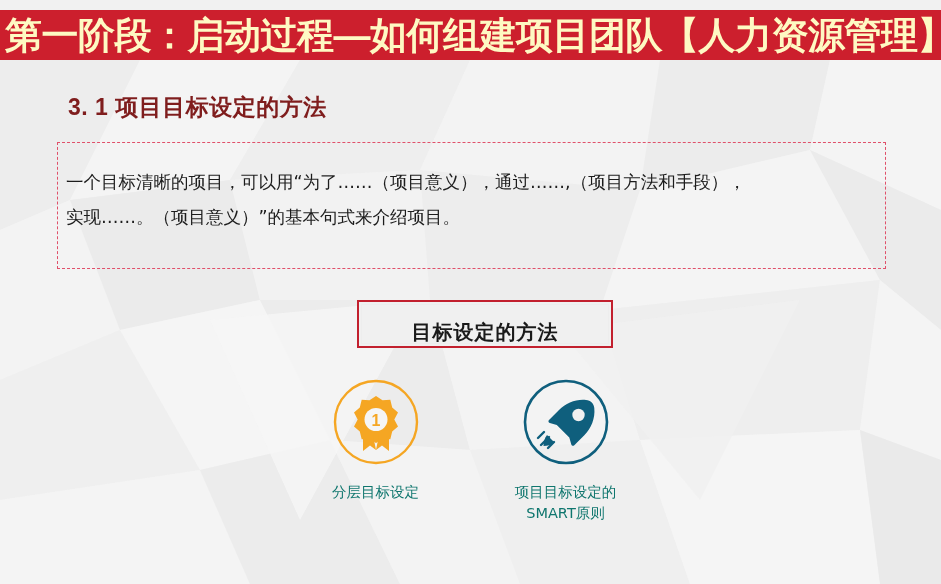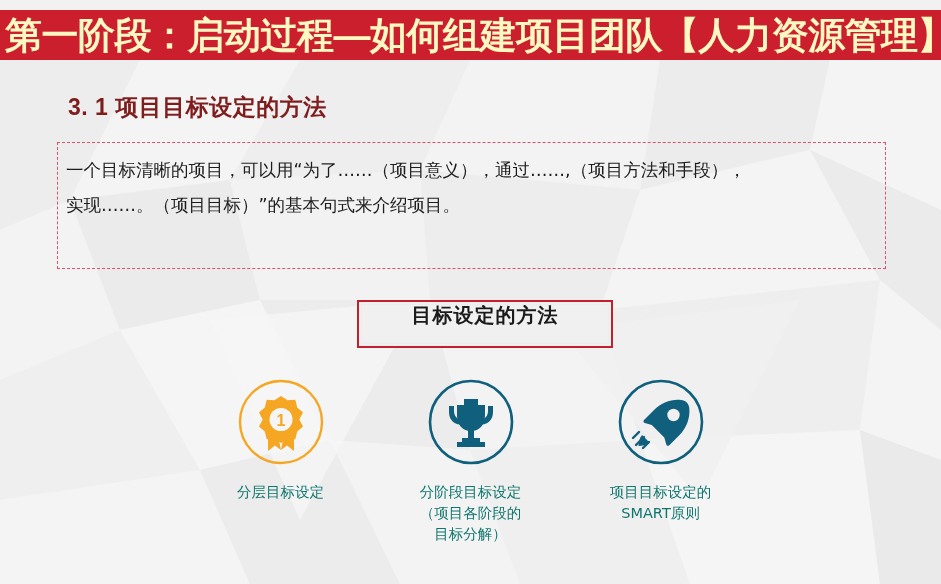--- a/index.html
+++ b/index.html
@@ -68,21 +68,21 @@
 
   
   #dashed-box {
     position: absolute;
     left: 57px;
     top: 142px;
     width: 829px;
     height: 127px;
     border: 1.5px dashed #e0506a;
     z-index: 3;
-    padding: 10px 8px 0 8px;
+    padding: 22px 8px 0 8px;
   }
   .para-line {
     font-size: 17.5px;
     color: #1c1c1c;
     line-height: 35px;
     white-space: nowrap;
     font-family: "DejaVu Sans", "Liberation Sans", sans-serif;
   }
 
   
@@ -91,21 +91,21 @@
     left: 357px;
     top: 300px;
     width: 256px;
     height: 48px;
     background: #f0f0f0;
     border: 2.5px solid #c2202e;
     outline: 1px solid #ededed;
     outline-offset: -5px;
     z-index: 3;
     display: flex;
-    align-items: flex-start;
+    align-items: flex-end;
     justify-content: center;
   }
   #center-title-text {
     font-size: 20px;
     font-weight: bold;
     color: #1a1a1a;
     letter-spacing: 1px;
   }
 
   
@@ -183,21 +183,21 @@
   </svg>
 
   <div id="header-banner">
     <span id="header-title">第一阶段：启动过程—如何组建项目团队【人力资源管理】</span>
   </div>
 
   <div id="section-heading">3. 1 项目目标设定的方法</div>
 
   <div id="dashed-box">
     <div class="para-line">一个目标清晰的项目，可以用“为了……（项目意义），通过……,（项目方法和手段），</div>
-    <div class="para-line">实现……。（项目目标）”的基本句式来介绍项目。</div>
+    <div class="para-line">实现……。（项目意义）”的基本句式来介绍项目。</div>
   </div>
 
   <div id="center-title-box">
     <span id="center-title-text">目标设定的方法</span>
   </div>
 
   <div id="icon-row">
 
     <div class="icon-cell">
       <div class="icon-circle">
@@ -208,39 +208,20 @@
             <polygon points="31,57 31,73 38,67.5 44,72 41,57"></polygon>
             <polygon points="57,57 57,73 50,67.5 44,72 47,57"></polygon>
           </g>
           <circle cx="44" cy="41.5" r="11.5" fill="#f5f5f5"></circle>
           <text x="44" y="47.5" text-anchor="middle" font-size="16" font-weight="bold" fill="#f5a623" font-family="Liberation Sans, sans-serif">1</text>
         </svg>
       </div>
       <div class="icon-caption">分层目标设定</div>
     </div>
 
-    <div class="icon-cell">
-      <div class="icon-circle">
-        <svg width="88" height="88" viewBox="0 0 88 88">
-          <circle cx="44" cy="44" r="41" fill="none" stroke="#0f5f7d" stroke-width="2.6"></circle>
-          <g fill="#0f5f7d">
-            <rect x="37" y="21" width="14" height="7"></rect>
-            <path d="M30 27 h28 v10 c0 10 -5.5 16 -14 16 s-14 -6 -14 -16 z"></path>
-            <path d="M30 28 h-8 v6 c0 8 5 12 11 12.5 v-5 c-3.5 -1 -6 -4 -6 -8.5 v-5 z"></path>
-            <path d="M58 28 h8 v6 c0 8 -5 12 -11 12.5 v-5 c3.5 -1 6 -4 6 -8.5 v-5 z"></path>
-            <rect x="41" y="52" width="6" height="8"></rect>
-            <path d="M35 60 h18 v5 h-18 z"></path>
-            <rect x="30" y="64" width="28" height="5"></rect>
-          </g>
-        </svg>
-      </div>
-      <div class="icon-caption">分阶段目标设定
-（项目各阶段的
-目标分解）</div>
-    </div>
 
 
     <div class="icon-cell">
       <div class="icon-circle">
         <svg width="88" height="88" viewBox="0 0 88 88">
           <circle cx="44" cy="44" r="41" fill="none" stroke="#0f5f7d" stroke-width="2.6"></circle>
           <g fill="#0f5f7d">
             <path d="M64 22 c-10 -1 -20 3 -27 10 l-10 10 c-1 1 -0.6 2.6 0.8 3 l7 2 l12.5 12.5 l2 7 c0.4 1.4 2 1.8 3 0.8 l10 -10 c7 -7 11 -17 10 -27 c-0.1 -4.5 -3.8 -8 -8.3 -8.3 z"></path>
             <circle cx="56.5" cy="37" r="6.2" fill="#f0f0f0"></circle>
             <path d="M25 57 c-2.5 3 -3.5 7 -3.5 11 c4 0 8 -1 11 -3.5 z"></path>

